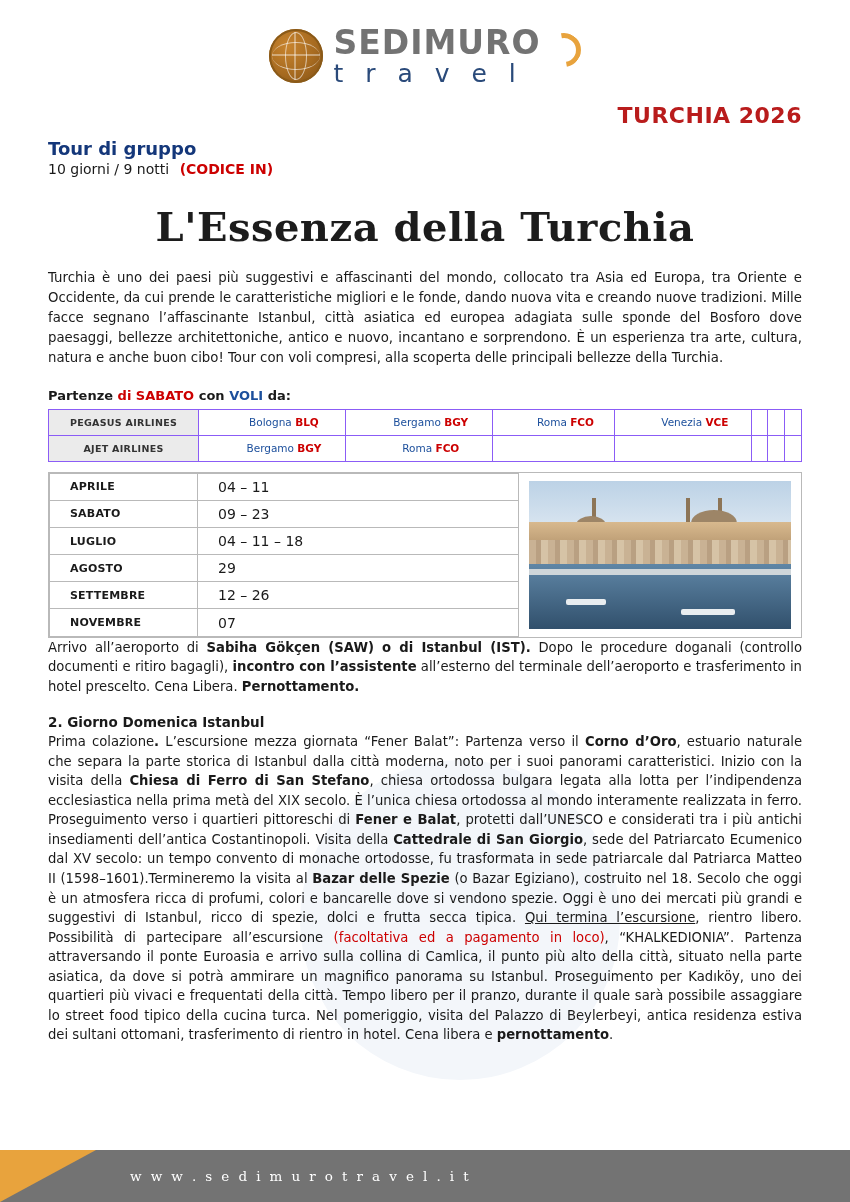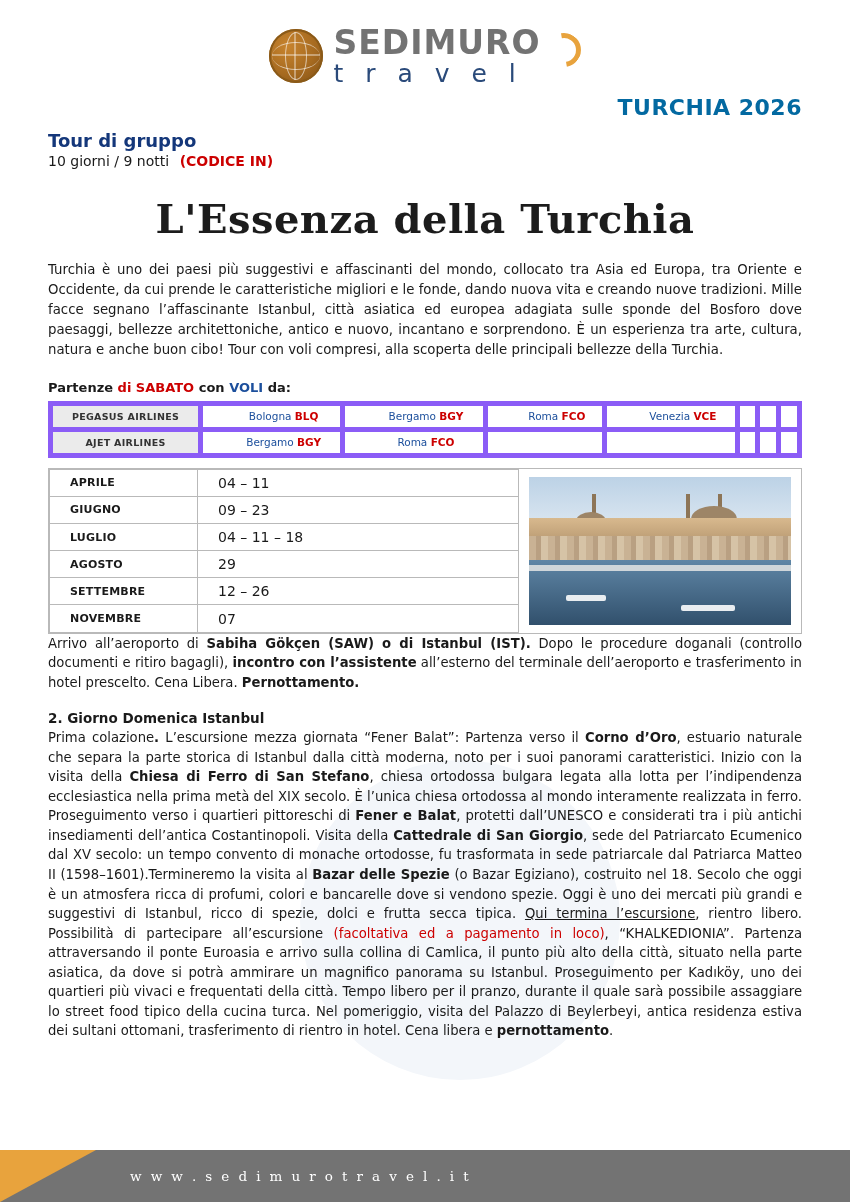--- a/index.html
+++ b/index.html
@@ -86,22 +86,22 @@
     transform: rotate(35deg);
     margin-left: -4px;
     position: relative;
     top: -6px;
   }
 
   .year-title {
     text-align: right;
     font-weight: bold;
     font-size: 22px;
-    color: #0369a1;
-    margin-top: 4px;
+    color: #b91c1c;
+    margin-top: 12px;
     letter-spacing: .5px;
   }
 
   .tour-type {
     font-size: 18px;
     font-weight: bold;
     color: #14377a;
     margin-top: 10px;
   }
   .tour-dur {
@@ -141,21 +141,21 @@
   .departures .blue { color: #1c4f9c; }
 
   
   table { border-collapse: collapse; }
   .air-table {
     width: 100%;
     margin-top: 6px;
     font-size: 10.5px;
   }
   .air-table td {
-    border: 5px solid #8b5cf6;
+    border: 1px solid #8b5cf6;
     height: 26px;
     text-align: center;
     padding: 2px 4px;
     background: #ffffff;
   }
   .air-table td.carrier {
     background: #ebebeb;
     font-weight: bold;
     font-size: 9.5px;
     letter-spacing: .3px;
@@ -348,21 +348,21 @@
   </table>
 
   <div class="dates-wrap">
     <table class="dates-table">
       <tbody>
           <tr>
             <td class="month">APRILE</td>
             <td class="days">04 – 11</td>
           </tr>
           <tr>
-            <td class="month">GIUGNO</td>
+            <td class="month">SABATO</td>
             <td class="days">09 – 23</td>
           </tr>
           <tr>
             <td class="month">LUGLIO</td>
             <td class="days">04 – 11 – 18</td>
           </tr>
           <tr>
             <td class="month">AGOSTO</td>
             <td class="days">29</td>
           </tr>

